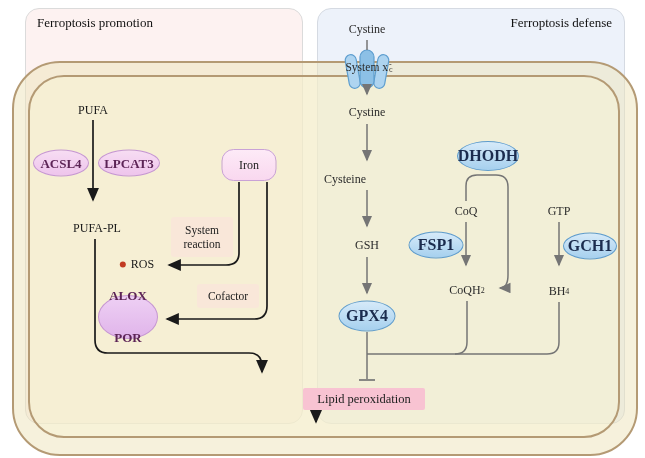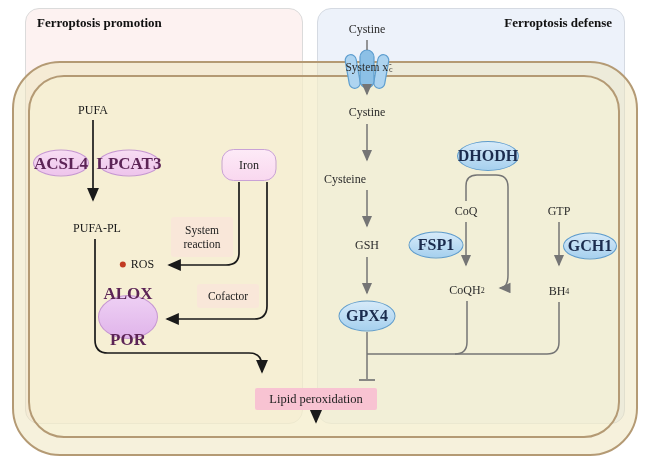--- a/index.html
+++ b/index.html
@@ -13,48 +13,48 @@
   #panel-defense{left:317px;top:8px;width:306px;height:414px;
     background:var(--panel-defense-bg,#edf2fa);border:1.5px solid #d5dae2;}
 
   
   .membrane{position:absolute;border:2px solid var(--membrane,#b49a74);}
   #cell-outer{left:12px;top:61px;width:622px;height:391px;border-radius:48px;
     background:rgba(238,228,186,0.50);}
   #cell-inner{left:28px;top:75px;width:588px;height:359px;border-radius:36px;
     background:rgba(248,243,210,0.45);}
 
-  .title{position:absolute;font-weight:bold;font-size:13px;color:#111;white-space:nowrap;}
+  .title{position:absolute;font-weight:normal;font-size:13px;color:#111;white-space:nowrap;}
   #title-promotion{left:37px;top:15px;}
   #title-defense{right:33px;top:15px;}
 
   svg.wires{position:absolute;left:0;top:0;pointer-events:none;}
 
   .node{position:absolute;transform:translate(-50%,-50%);white-space:nowrap;
     display:flex;align-items:center;justify-content:center;text-align:center;}
   .txt{font-size:12px;color:#2b2b2b;text-align:center;}
   .txt-dark{font-size:12px;color:#1a1a1a;}
 
   .ellipse{border-radius:50%;line-height:1.05;}
   .purple{background:linear-gradient(180deg,#f7ddf3,var(--enzyme-purple-fill,#eec4ec));
     border:1.2px solid var(--enzyme-purple-stroke,#c697d2);
-    color:var(--enzyme-purple-text,#5c2456);font-weight:bold;font-size:17px;}
+    color:var(--enzyme-purple-text,#5c2456);font-weight:bold;font-size:13px;}
   .purple2{background:linear-gradient(180deg,#eed0f4,var(--enzyme-purple-fill2,#e0b4ea));}
   .blue{background:linear-gradient(180deg,#d6eaf9,var(--enzyme-blue-fill,#a6d0ee));
     border:1.2px solid var(--enzyme-blue-stroke,#5f9ccc);
     color:#1b2c4e;font-size:16px;font-weight:bold;}
 
   .notebox{background:var(--peach-box-fill,#f9e7d9);color:#222;font-size:11.5px;
     border-radius:3px;line-height:1.25;}
   #node-iron{background:linear-gradient(180deg,#fdeaf7,var(--iron-fill,#f9d8ef));
     border:1.2px solid var(--iron-stroke,#c9a2d6);border-radius:12px;
     font-size:12px;color:#222;}
 
   #node-lipid-peroxidation{background:var(--lipid-box-fill,#f8c3d2);
-    width:122px;height:22px;font-size:12.5px;color:#222;border-radius:2px;}
+    width:122px;height:22px;font-size:12.5px;color:#222;border-radius:2px;margin-left:48px;}
   #label-ferroptosis{font-size:16px;font-weight:bold;
     color:var(--ferroptosis-text,#b5282e);letter-spacing:.3px;}
 
   .ros-dot{display:inline-block;width:6px;height:6px;border-radius:50%;
     background:var(--ros-dot,#c23b22);margin-right:5px;}
 
   .stack{display:inline-flex;flex-direction:column;align-items:flex-start;
     justify-content:center;font-size:7.5px;line-height:5px;margin-left:1px;color:#2b2b2b;}
   sub.small,sup.small{font-size:8px;}
 </style>

